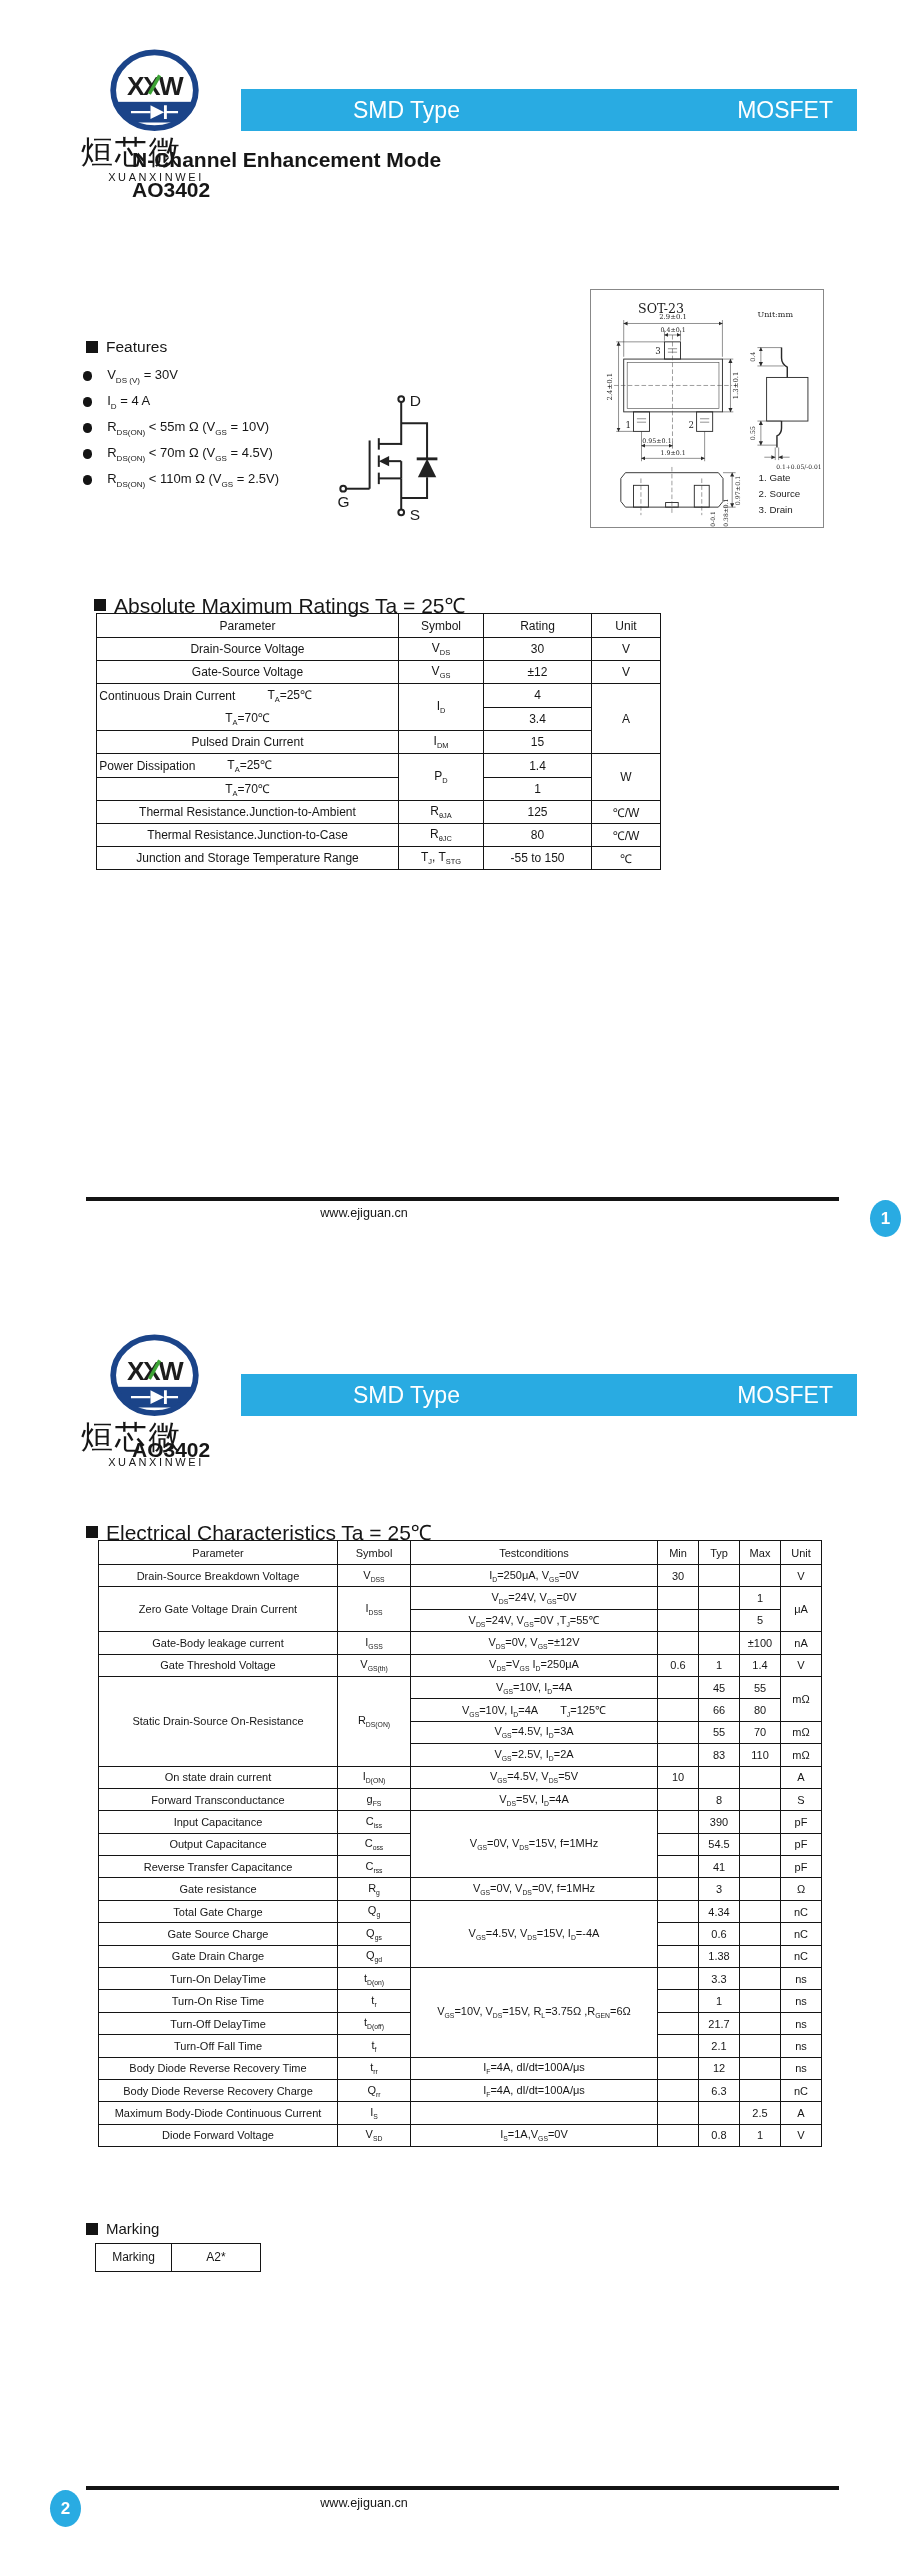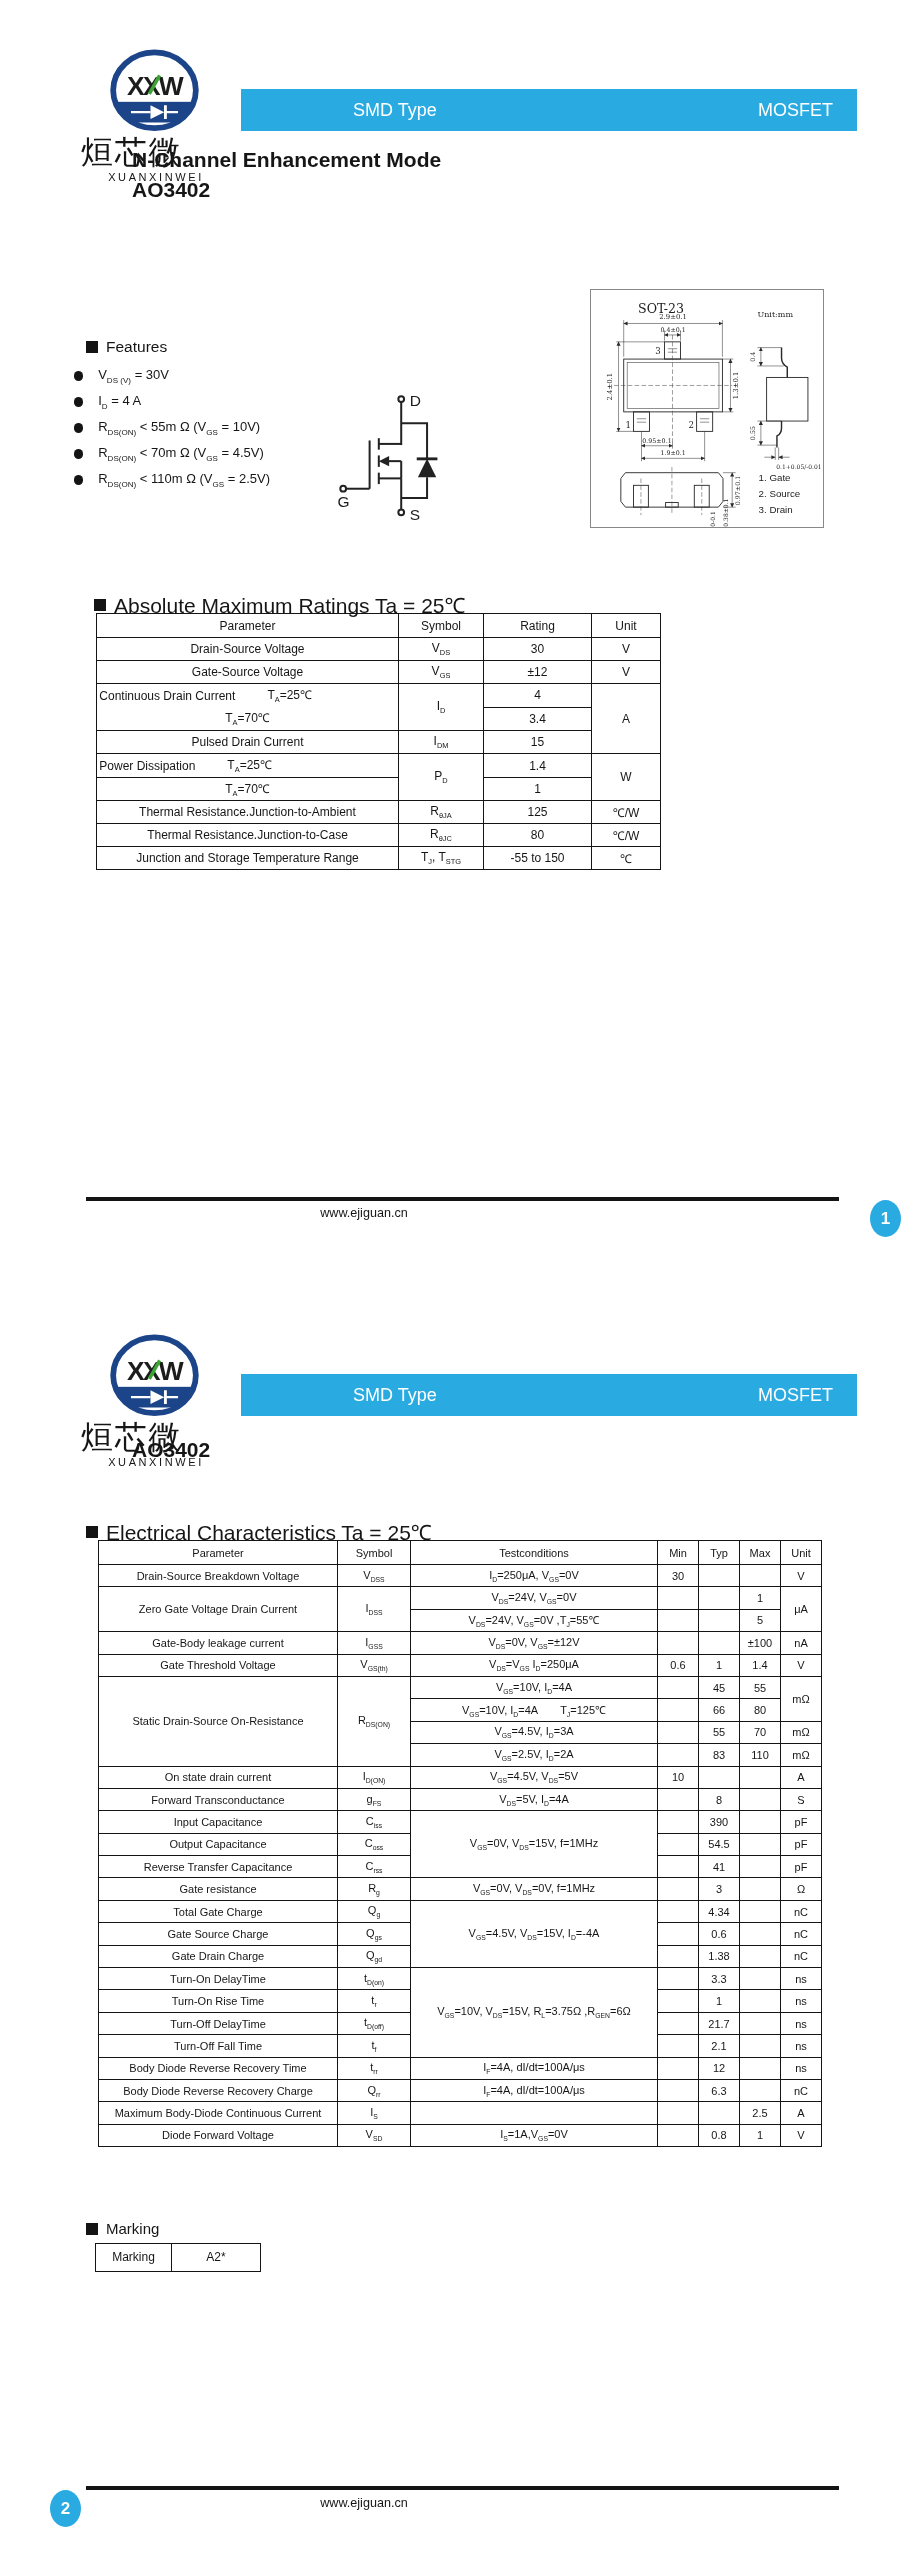--- a/index.html
+++ b/index.html
@@ -1,21 +1,21 @@
 <!DOCTYPE html>
 <html style="font-size:9.2px"><head>
 <meta charset="utf-8">
 <style>
   *{margin:0;padding:0;box-sizing:border-box}
   html,body{background:#fff}
   body{position:relative;width:910px;height:2576px;font-family:"Liberation Sans",sans-serif;color:#161616;overflow:hidden}
   .abs{position:absolute}
   sub{font-size:0.62em}
   
-  .banner{display:flex;align-items:center;background:#29ABE2;color:#fff;font-size:18px}
+  .banner{display:flex;align-items:center;background:#29ABE2;color:#fff;font-size:23px}
   .banner .bl{margin-left:112px}
   .banner .br{margin-left:auto;margin-right:24px}
   
   .cn{font-weight:normal;font-size:32px;letter-spacing:1.7px;text-align:left;width:150px;white-space:nowrap}
   .en{font-size:11px;letter-spacing:2.6px;text-align:center;width:150px;white-space:nowrap}
   
   .title-block{text-align:left;font-weight:bold;font-size:21px;line-height:30px}
   .sec-head{display:flex;align-items:center;font-size:15.5px}
   .sec-head .sq{width:12px;height:12px;background:#141414;margin-right:8px;flex:0 0 auto}
   
@@ -84,21 +84,21 @@
 
 <div class="abs title-block" style="left:132px;top:145px;width:631px">
   <div>N-Channel Enhancement Mode</div>
   <div>AO3402</div>
 </div>
 
 <div class="abs sec-head" style="left:86px;top:338px">
   <span class="sq"></span>
   <span>Features</span>
 </div>
-<div class="abs" style="left:74px;top:363px;width:321px">
+<div class="abs" style="left:83px;top:363px;width:321px">
   <div class="feat-item">
       <span class="dot"></span>
       <span>V<sub>DS (V)</sub> = 30V</span>
     </div>
   <div class="feat-item">
       <span class="dot"></span>
       <span>I<sub>D</sub> = 4 A</span>
     </div>
   <div class="feat-item">
       <span class="dot"></span>

